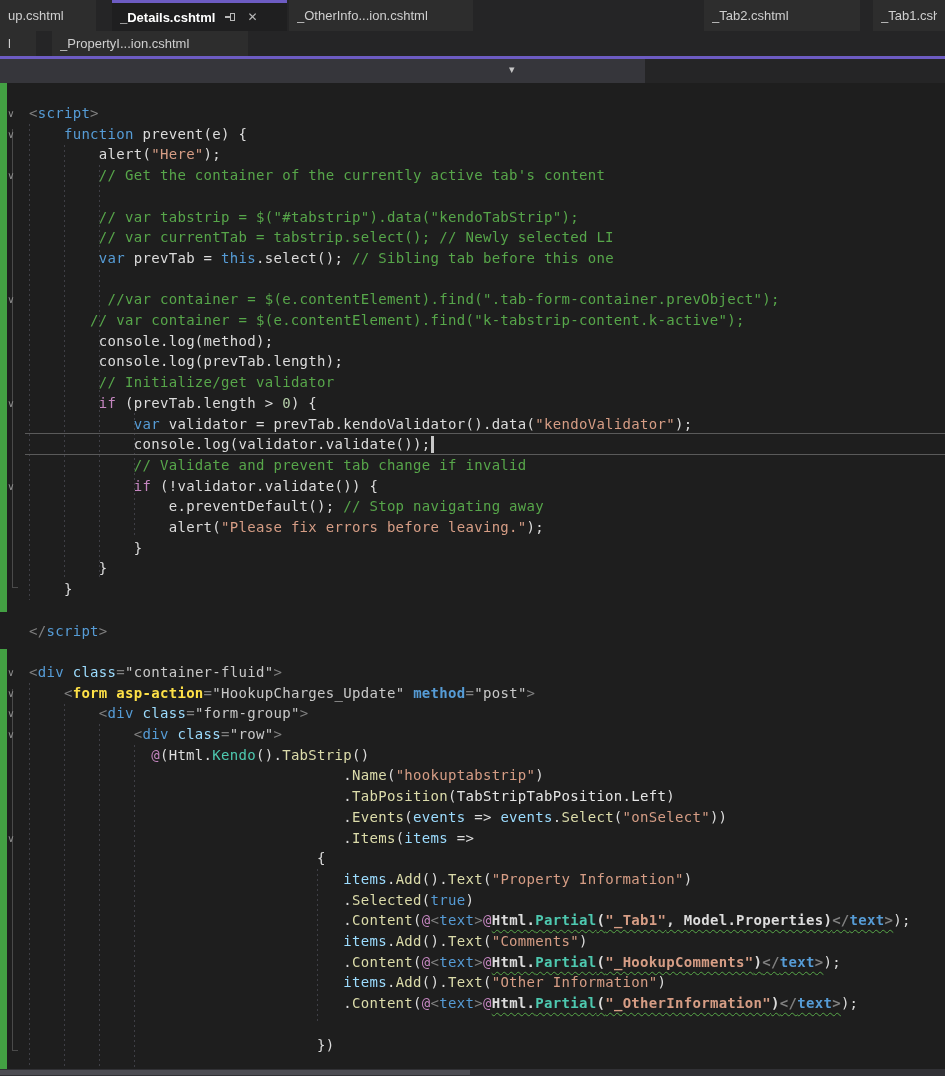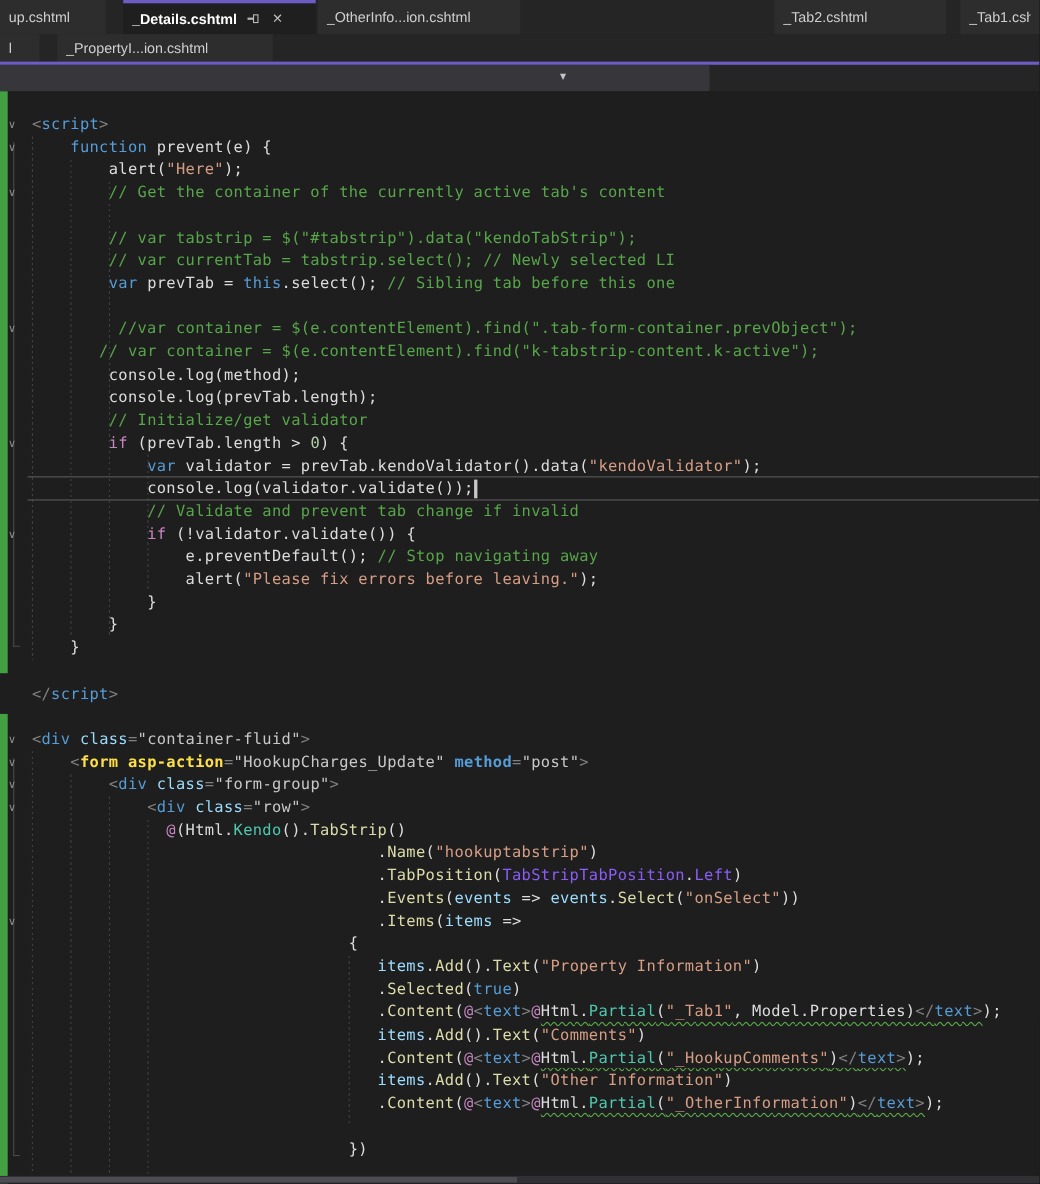--- a/index.html
+++ b/index.html
@@ -32,24 +32,24 @@
   .conn .tick{position:absolute;left:0;bottom:0;width:6px;height:1px;background:#4a4a4a;}
   .guide{position:absolute;width:1px;background-image:repeating-linear-gradient(180deg,#3f3f46 0 2px,transparent 2px 5px);}
   .codeline{position:absolute;left:29px;height:21px;line-height:21px;white-space:pre;}
   .curline{position:absolute;left:25px;right:0;height:22px;border-top:1px solid #5a5a5a;border-bottom:1px solid #5a5a5a;}
   .caret{position:absolute;width:3px;height:17px;background:#c8c8c8;}
   .hsb{position:absolute;left:0;bottom:0;width:945px;height:7px;background:#313135;}
   .hsb .thumb{position:absolute;left:0;top:1px;width:470px;height:5px;background:#4c4c52;}
   
   .tk-k{color:#569CD6}.tk-kb{color:#569CD6;font-weight:bold}.tk-c{color:#57A64A}.tk-s{color:#D69D85}
   .tk-p{color:#DCDCDC}.tk-m{color:#DCDCAA}.tk-i{color:#9CDCFE}.tk-t{color:#4EC9B0}
-  .tk-tb{color:#fde047;font-weight:bold}.tk-e{color:#8b5cf6}.tk-d{color:#808080}
+  .tk-tb{color:#fde047;font-weight:bold}.tk-e{color:#e5e5e5}.tk-d{color:#808080}
   .tk-x{color:#C586C0}.tk-n{color:#B5CEA8}.tk-v{color:#C8C8C8}
   .sq{text-decoration:underline;text-decoration-style:wavy;text-decoration-color:#58a849;
-      text-decoration-thickness:1px;text-underline-offset:4px;}
+      text-decoration-thickness:1px;text-underline-offset:4px;font-weight:bold;}
 </style>
 </head>
 <body>
 
 <div class="window">
   <div class="tabrow r1" id="tabrow1">
       <div class="tab" style="left: 0px; width: 96px;">
         <span class="lbl">up.cshtml</span>
       </div>
       <div class="tab active" style="left: 112px; width: 175px;">

